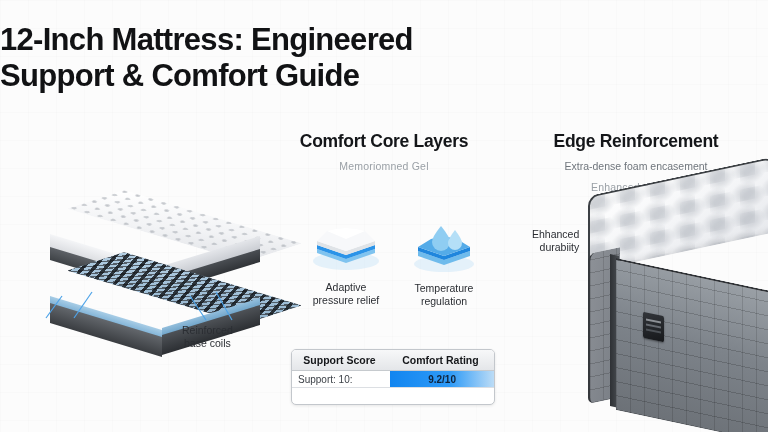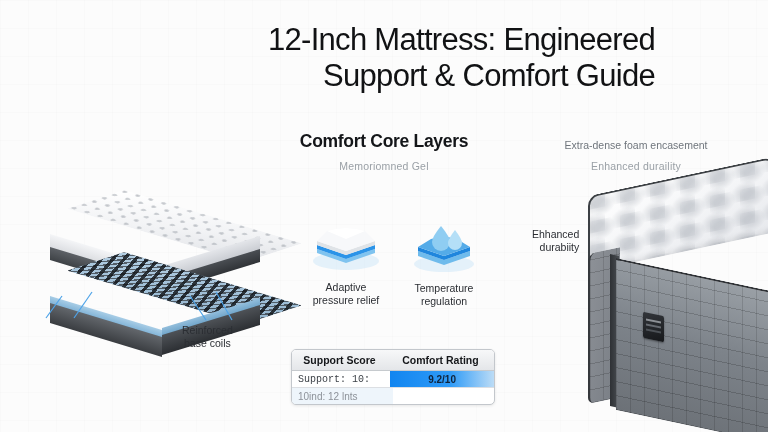--- a/index.html
+++ b/index.html
@@ -23,24 +23,24 @@
       linear-gradient(90deg, rgba(0,0,0,0.012) 1px, transparent 1px) 0 0 / 28px 100%,
       #fcfcfc;
   }
 
   
   .title {
     position: absolute;
     top: 22px;
     left: 0;
     width: 655px;
-    text-align: right;
+    text-align: left;
     font-size: 31px;
     line-height: 1.16;
-    font-weight: normal;
+    font-weight: bold;
     letter-spacing: -0.7px;
     color: #111214;
   }
 
   
   .col-head {
     position: absolute;
     text-align: center;
   }
   .col-head .h {
@@ -239,21 +239,21 @@
     border-bottom: 1px solid #c6cace;
     font-weight: bold;
     color: #15171a;
     font-size: 10.5px;
   }
   .stats-head .c { padding: 4px 0 4px; text-align: center; }
   .stats-row { display: flex; align-items: stretch; height: 16px; }
   .stats-row .c { display: flex; align-items: center; justify-content: center; position: relative; }
   .c-left  { width: 47%; }
   .c-right { width: 53%; }
-  #row-support .c-left  { justify-content: flex-start; padding-left: 6px; color: #3d4248; filter: blur(0.3px); font-family: Liberation Mono, monospace; }
+  #row-support .c-left  { justify-content: flex-start; padding-left: 6px; color: #3d4248; filter: blur(0.3px); }
   #row-support .c-right {
     background: linear-gradient(90deg, #1185f0 0%, #2f9bf7 58%, #bcdcf6 100%);
     font-weight: bold; color: #10233a;
   }
   #row-comfort { border-top: 1px solid #dcdfe3; }
   #row-comfort .c-left {
     justify-content: flex-start; padding-left: 6px; color: #8d9299;
     background: #eef5fb; filter: blur(0.35px);
   }
   #row-comfort .c-right { background: #e8f2fb; color: #23272c; }
@@ -268,20 +268,21 @@
     <div>Support &amp; Comfort Guide</div>
   </div>
 
 
   <div class="col-head" id="col-foam">
     <div class="h">Comfort Core Layers</div>
     <div class="sub blurry">Memoriomned Gel</div>
   </div>
 
   <div class="col-head" id="col-edge">
+    <div class="h">Edge Reinforcement</div>
     <div class="sub dark2">Extra-dense foam encasement</div>
     <div class="sub blurry">Enhanced duraility</div>
   </div>
 
   <div class="diagram">
     <div class="slab" id="slab-foam">
       <div class="top-face"></div>
       <div class="front-face"></div>
       <div class="side-face"></div>
       <div class="front-dark"></div>
@@ -363,17 +364,16 @@
   <div class="stats">
     <div class="stats-head">
       <div class="c c-left">Support Score</div>
       <div class="c c-right">Comfort Rating</div>
     </div>
     <div class="stats-row" id="row-support">
       <div class="c c-left">Support: 10:</div>
       <div class="c c-right">9.2/10</div>
     </div>
     <div class="stats-row" id="row-comfort">
-      <div class="c c-left">10ind: 12 lnts</div>
     </div>
   </div>
 
 </div>
 
 </body></html>

